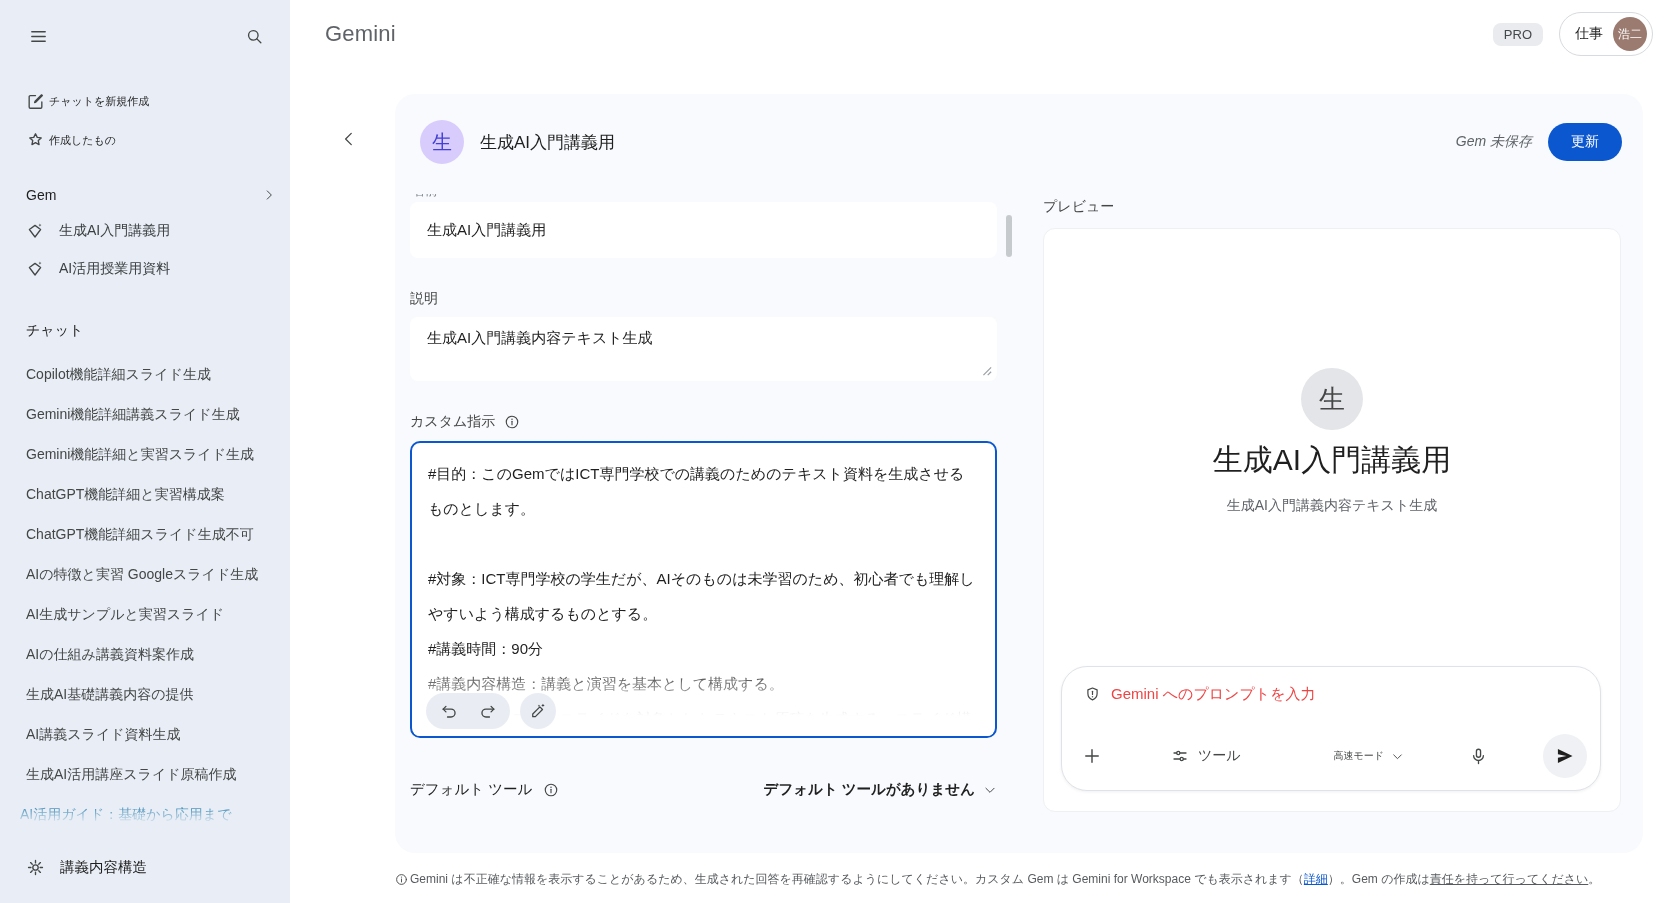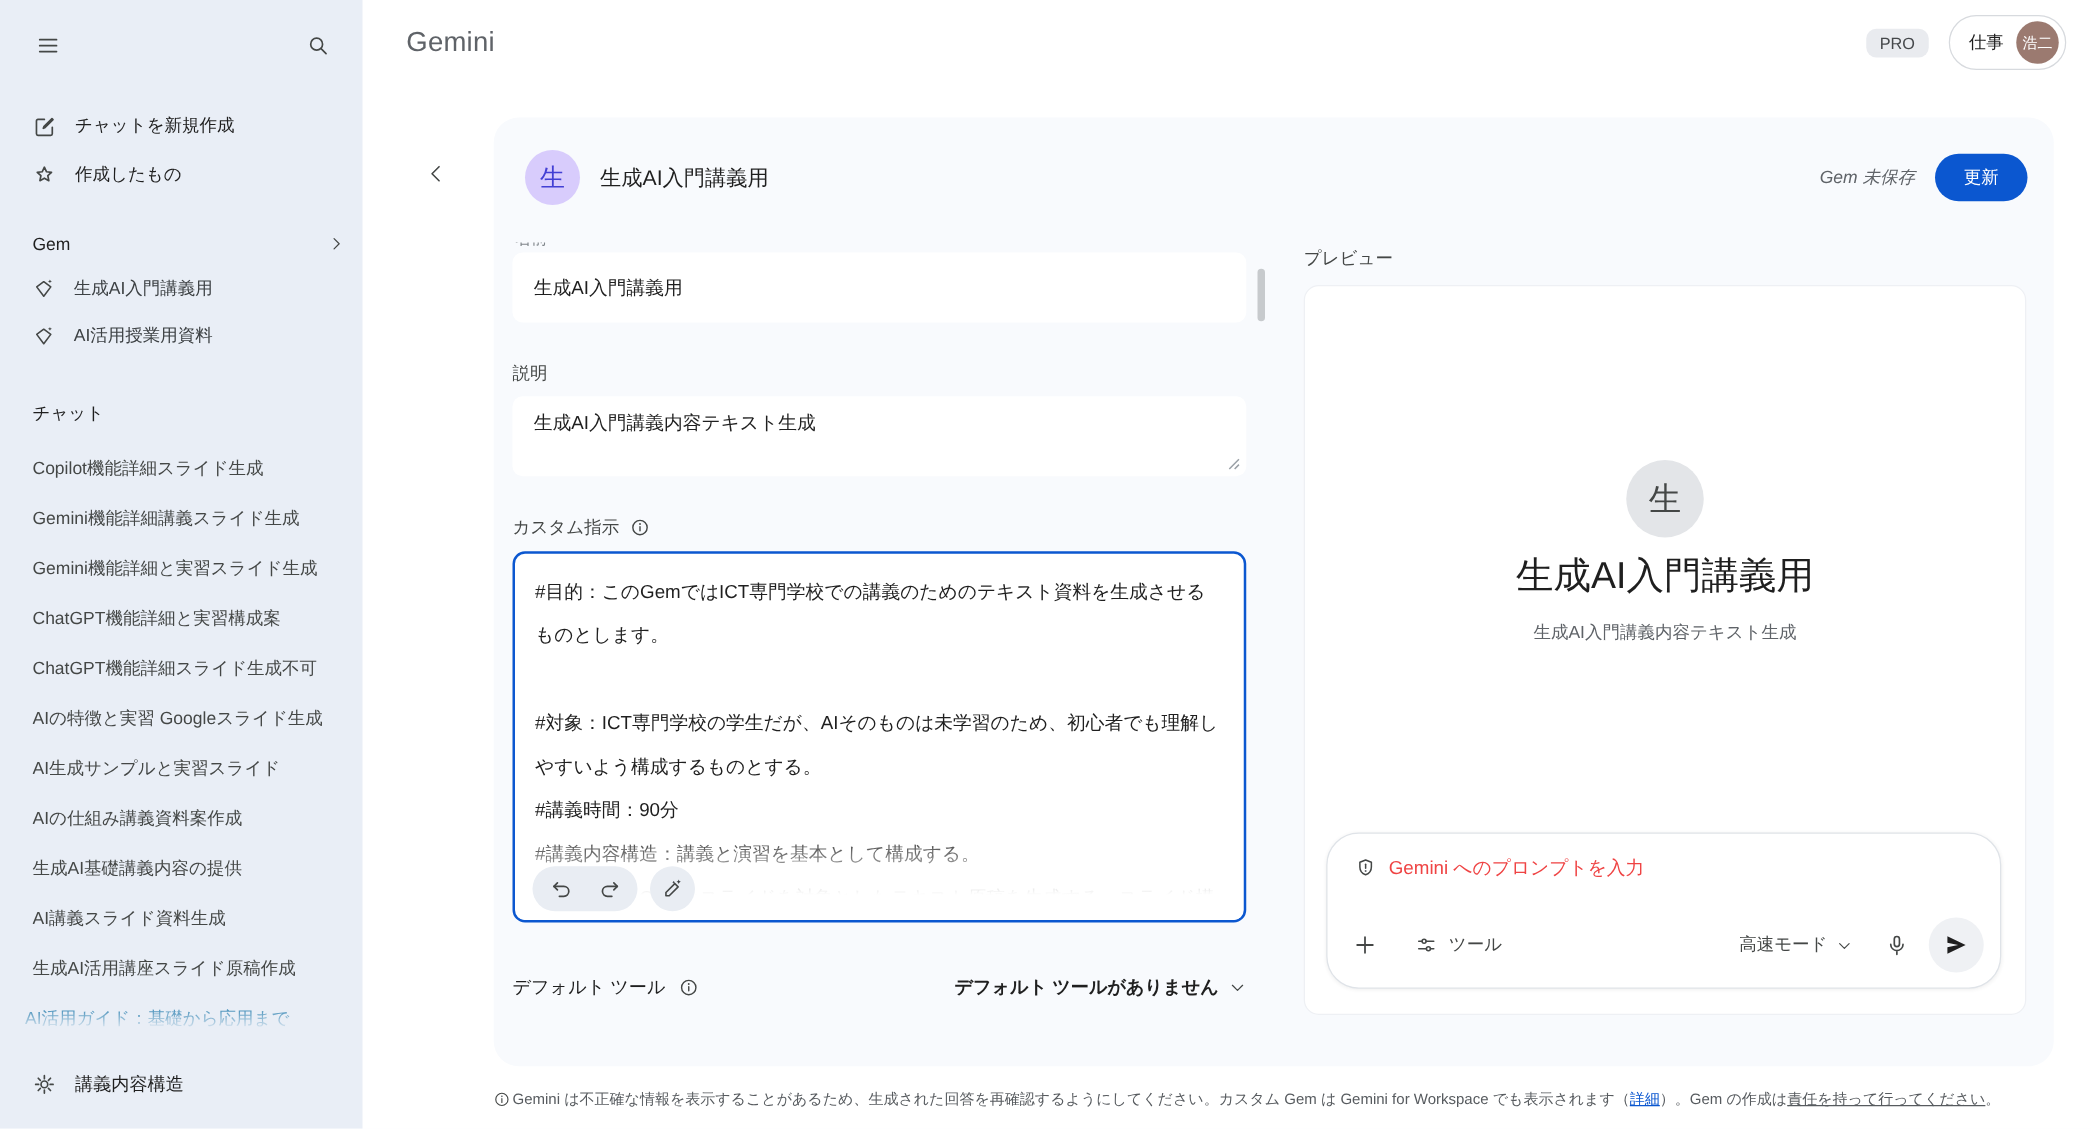--- a/index.html
+++ b/index.html
@@ -9,21 +9,21 @@
     font-family:"Liberation Sans","DejaVu Sans",sans-serif;
     color:#1f1f1f;-webkit-font-smoothing:antialiased;
   }
   svg{display:block;}
   .ico{stroke:#444746;fill:none;stroke-width:1.7;stroke-linecap:round;stroke-linejoin:round;}
 
   
   .sidebar{position:absolute;left:0;top:0;bottom:0;width:290px;background:#e9eef6;}
   .sb-top{display:flex;justify-content:space-between;align-items:center;padding:24px 24px 0 26px;}
   .sb-iconbtn{width:24px;height:24px;display:flex;align-items:center;justify-content:center;cursor:pointer;}
-  .sb-row{display:flex;align-items:center;gap:15px;margin-left:26px;font-size:14px;color:#1f1f1f;cursor:pointer;height:22px;text-align:center;}
+  .sb-row{display:flex;align-items:center;gap:4px;margin-left:26px;font-size:11px;color:#1f1f1f;cursor:pointer;height:22px;text-align:center;}
   .sb-newchat{margin-top:42px;}
   .sb-created{margin-top:17px;}
   .sb-header{display:flex;align-items:center;justify-content:space-between;margin:36px 14px 0 26px;font-size:14px;font-weight:500;color:#1f1f1f;}
   .sb-header.chat{margin-top:43px;}
   .gem-item{display:flex;align-items:center;gap:15px;margin:18px 0 0 26px;font-size:14px;color:#3c4043;cursor:pointer;height:20px;}
   .chat-item{margin:0 18px 21px 26px;font-size:14px;color:#444746;line-height:19px;height:19px;white-space:nowrap;overflow:hidden;cursor:pointer;}
   .chat-list{margin-top:25px;}
   .chat-item.faded{
     -webkit-mask-image:linear-gradient(to bottom,rgba(0,0,0,.8),rgba(0,0,0,0));
             mask-image:linear-gradient(to bottom,rgba(0,0,0,.8),rgba(0,0,0,0));
@@ -73,24 +73,24 @@
   
   .preview-col{position:absolute;left:648px;top:104px;width:578px;}
   .preview-label{font-size:14px;color:#444746;}
   .preview-panel{position:relative;margin-top:12px;height:584px;background:#fff;border:1px solid #eef0f4;border-radius:12px;box-sizing:border-box;}
   .preview-center{position:absolute;top:139px;left:0;right:0;text-align:center;}
   .preview-avatar{width:62px;height:62px;border-radius:50%;background:#e3e5e8;color:#444746;font-size:26px;display:flex;align-items:center;justify-content:center;margin:0 auto;}
   .preview-title{margin-top:10px;font-size:30px;color:#1f1f1f;}
   .preview-subtitle{margin-top:16px;font-size:14px;color:#5f6368;}
   .prompt-box{position:absolute;left:17px;right:19px;bottom:20px;height:125px;background:#fff;border:1px solid #dfe3e8;border-radius:26px;box-shadow:0 1px 3px rgba(60,64,67,.08);box-sizing:border-box;}
   .prompt-row{display:flex;align-items:center;gap:10px;padding:18px 22px 0 22px;color:#ef4444;font-size:15px;cursor:text;}
-  .prompt-toolbar{position:absolute;left:20px;right:13px;bottom:12px;display:flex;align-items:center;}
+  .prompt-toolbar{position:absolute;left:20px;right:13px;bottom:12px;display:flex;align-items:center;gap:39px;}
   .tb-btn{display:flex;align-items:center;gap:9px;cursor:pointer;color:#444746;font-size:14px;}
   .tb-plus{margin-right:30px;}
-  .mode-select{margin-left:auto;display:flex;align-items:center;gap:7px;font-size:14px;color:#444746;cursor:pointer;}
+  .mode-select{margin-left:auto;display:flex;align-items:center;gap:7px;font-size:10px;color:#444746;cursor:pointer;}
   .mic-btn{margin-left:26px;cursor:pointer;}
   .send-btn{margin-left:16px;width:44px;height:44px;border-radius:50%;background:#eff1f4;display:flex;align-items:center;justify-content:center;cursor:pointer;}
 
   
   .disclaimer{position:absolute;left:395px;width:1248px;top:871px;text-align:left;font-size:12px;color:#575b5f;}
   .disclaimer .info-inline{display:inline-block;vertical-align:-3px;margin-right:2px;}
   .dis-link{color:#0b57d0;text-decoration:underline;cursor:pointer;}
   .dis-link2{color:#575b5f;text-decoration:underline;cursor:pointer;}
 </style>
 </head>

